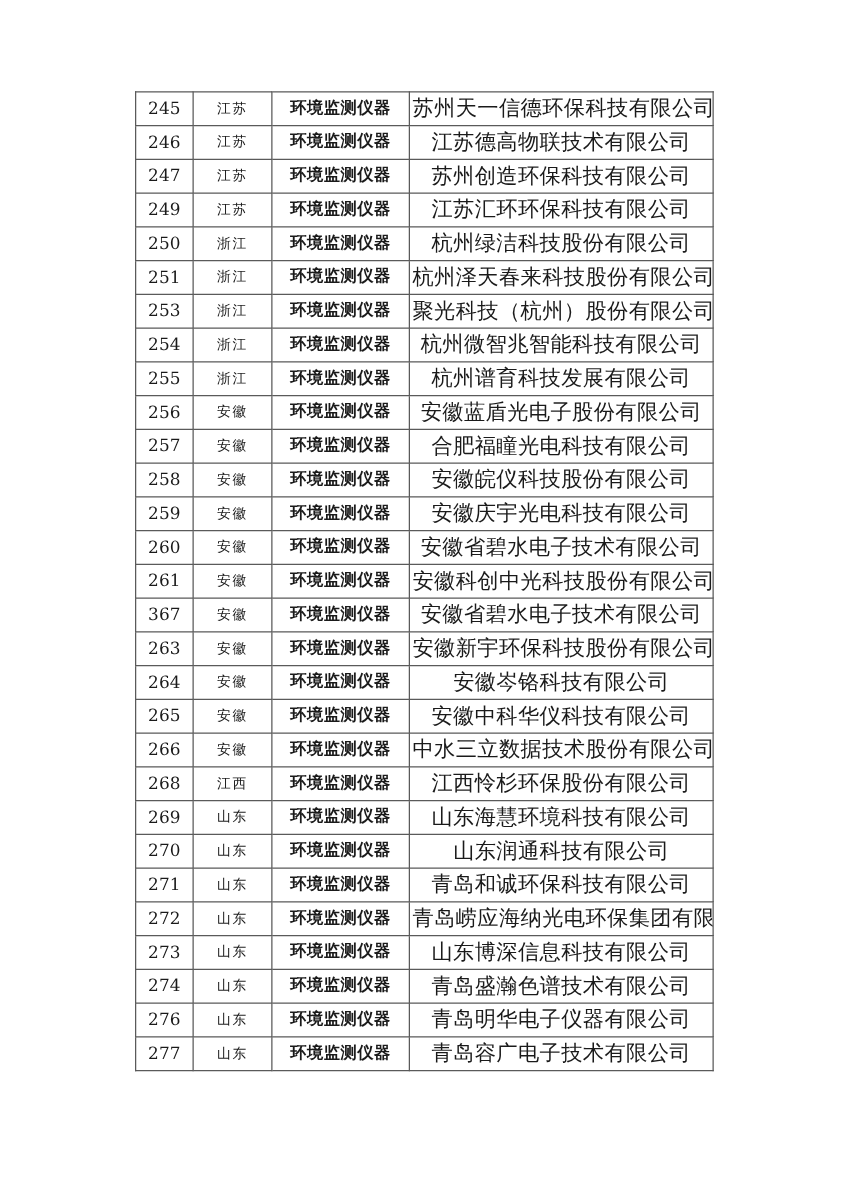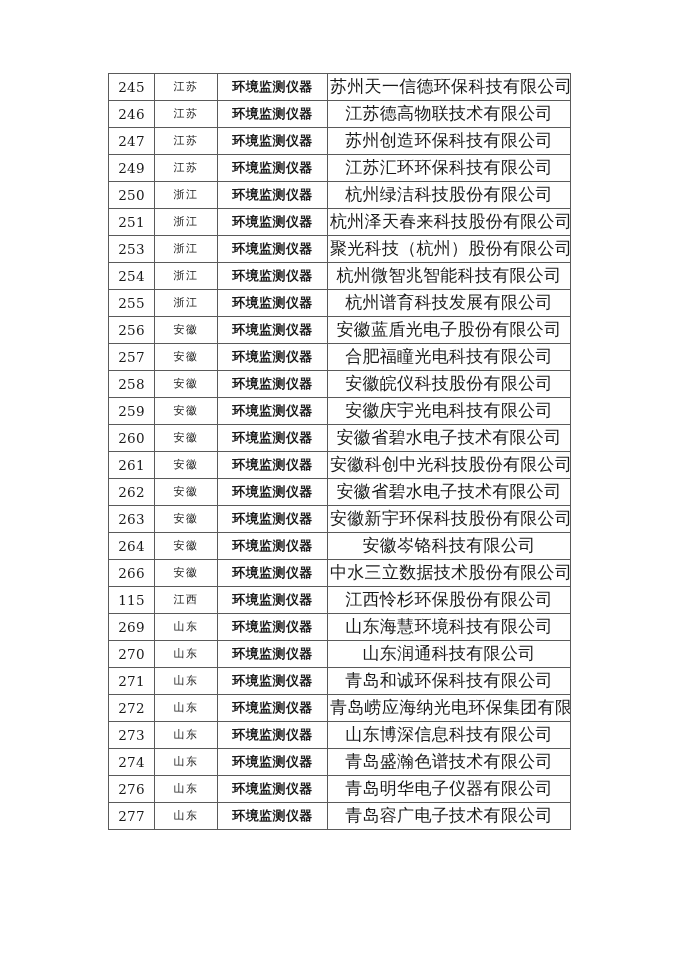--- a/index.html
+++ b/index.html
@@ -164,45 +164,51 @@
             <td class="cell-cat">环境监测仪器</td>
             <td class="cell-name">安徽省碧水电子技术有限公司</td>
           </tr>
           <tr>
             <td class="cell-index">261</td>
             <td class="cell-prov">安徽</td>
             <td class="cell-cat">环境监测仪器</td>
             <td class="cell-name">安徽科创中光科技股份有限公司</td>
           </tr>
           <tr>
-            <td class="cell-index">262</td>
+            <td class="cell-index">367</td>
             <td class="cell-prov">安徽</td>
             <td class="cell-cat">环境监测仪器</td>
             <td class="cell-name">安徽省碧水电子技术有限公司</td>
           </tr>
           <tr>
             <td class="cell-index">263</td>
             <td class="cell-prov">安徽</td>
             <td class="cell-cat">环境监测仪器</td>
             <td class="cell-name">安徽新宇环保科技股份有限公司</td>
           </tr>
           <tr>
             <td class="cell-index">264</td>
             <td class="cell-prov">安徽</td>
             <td class="cell-cat">环境监测仪器</td>
             <td class="cell-name">安徽岑铬科技有限公司</td>
           </tr>
           <tr>
+            <td class="cell-index">265</td>
+            <td class="cell-prov">安徽</td>
+            <td class="cell-cat">环境监测仪器</td>
+            <td class="cell-name">安徽中科华仪科技有限公司</td>
+          </tr>
+          <tr>
             <td class="cell-index">266</td>
             <td class="cell-prov">安徽</td>
             <td class="cell-cat">环境监测仪器</td>
             <td class="cell-name">中水三立数据技术股份有限公司</td>
           </tr>
           <tr>
-            <td class="cell-index">115</td>
+            <td class="cell-index">268</td>
             <td class="cell-prov">江西</td>
             <td class="cell-cat">环境监测仪器</td>
             <td class="cell-name">江西怜杉环保股份有限公司</td>
           </tr>
           <tr>
             <td class="cell-index">269</td>
             <td class="cell-prov">山东</td>
             <td class="cell-cat">环境监测仪器</td>
             <td class="cell-name">山东海慧环境科技有限公司</td>
           </tr>

